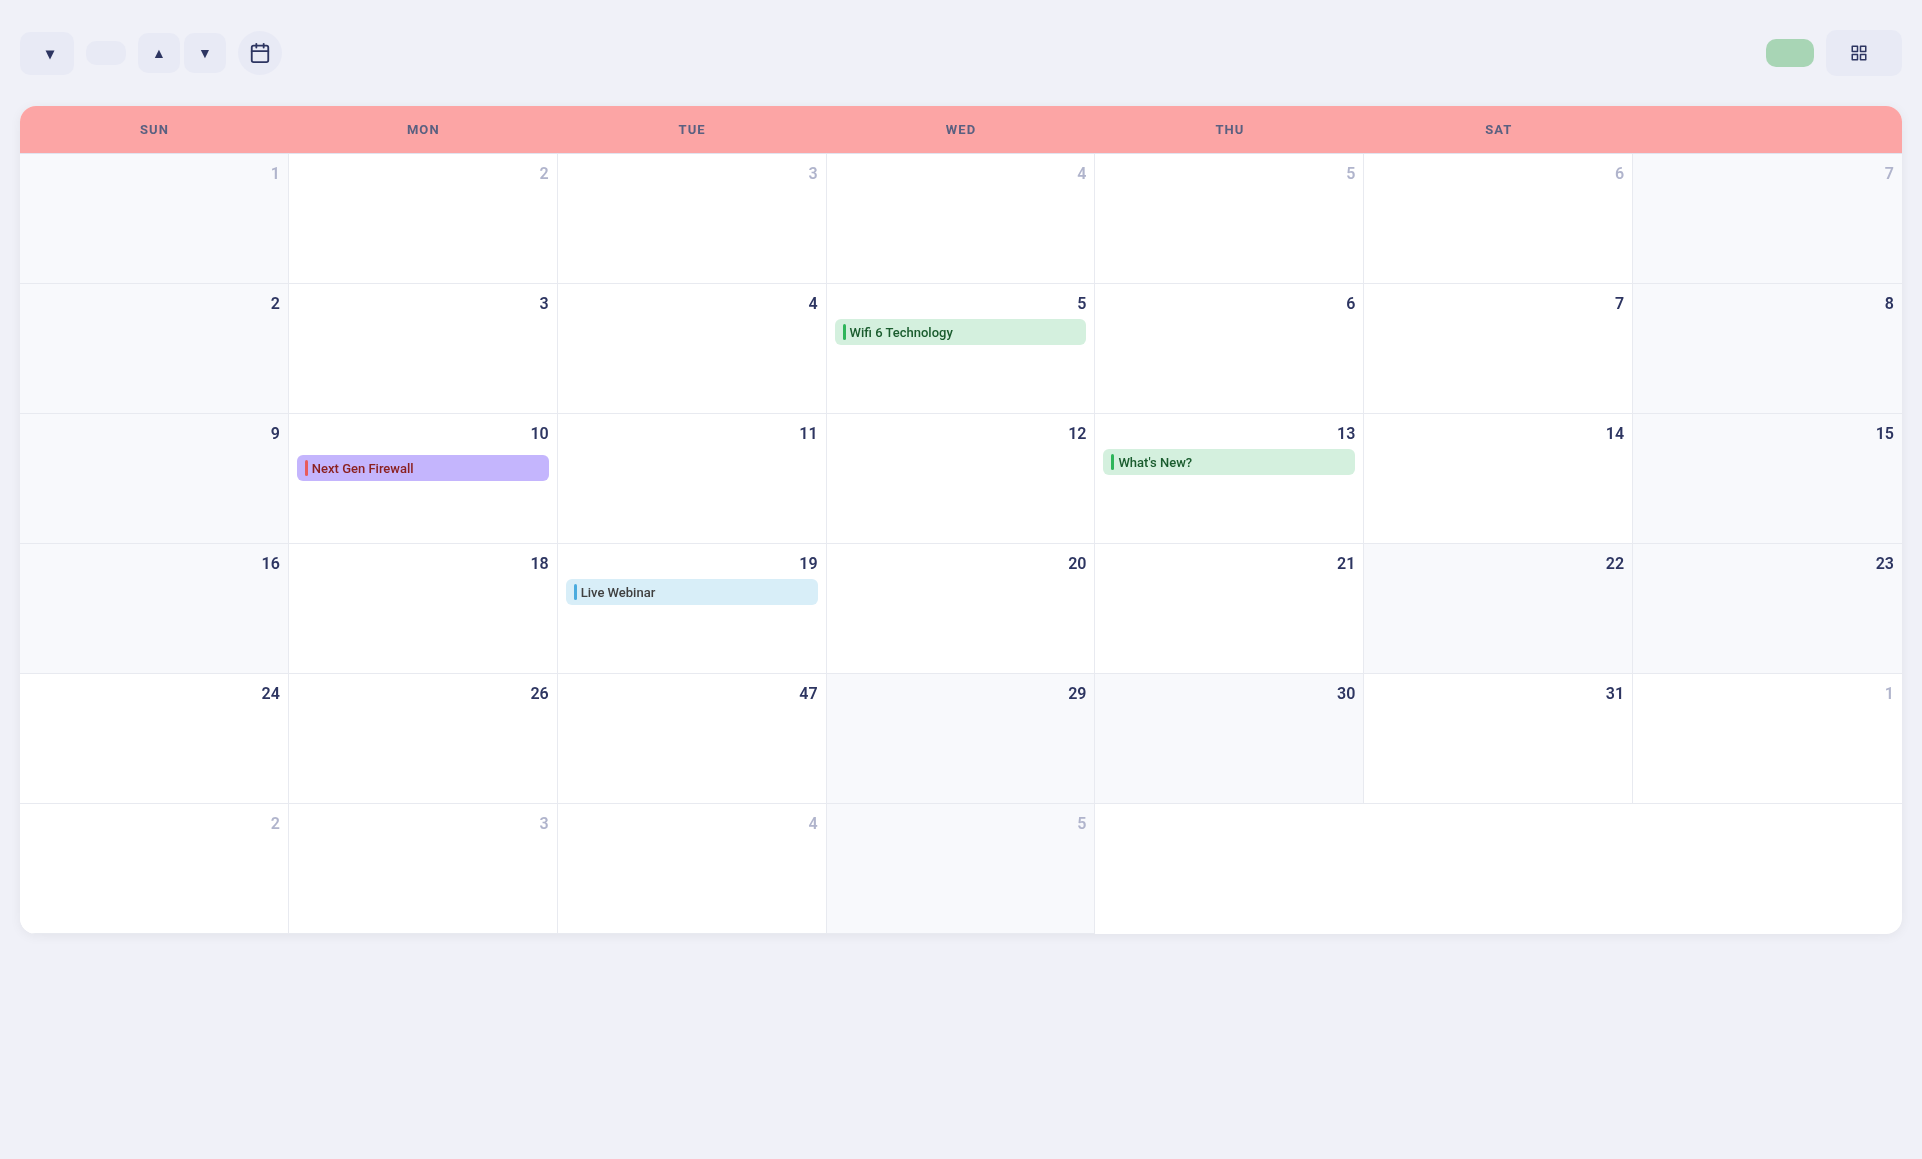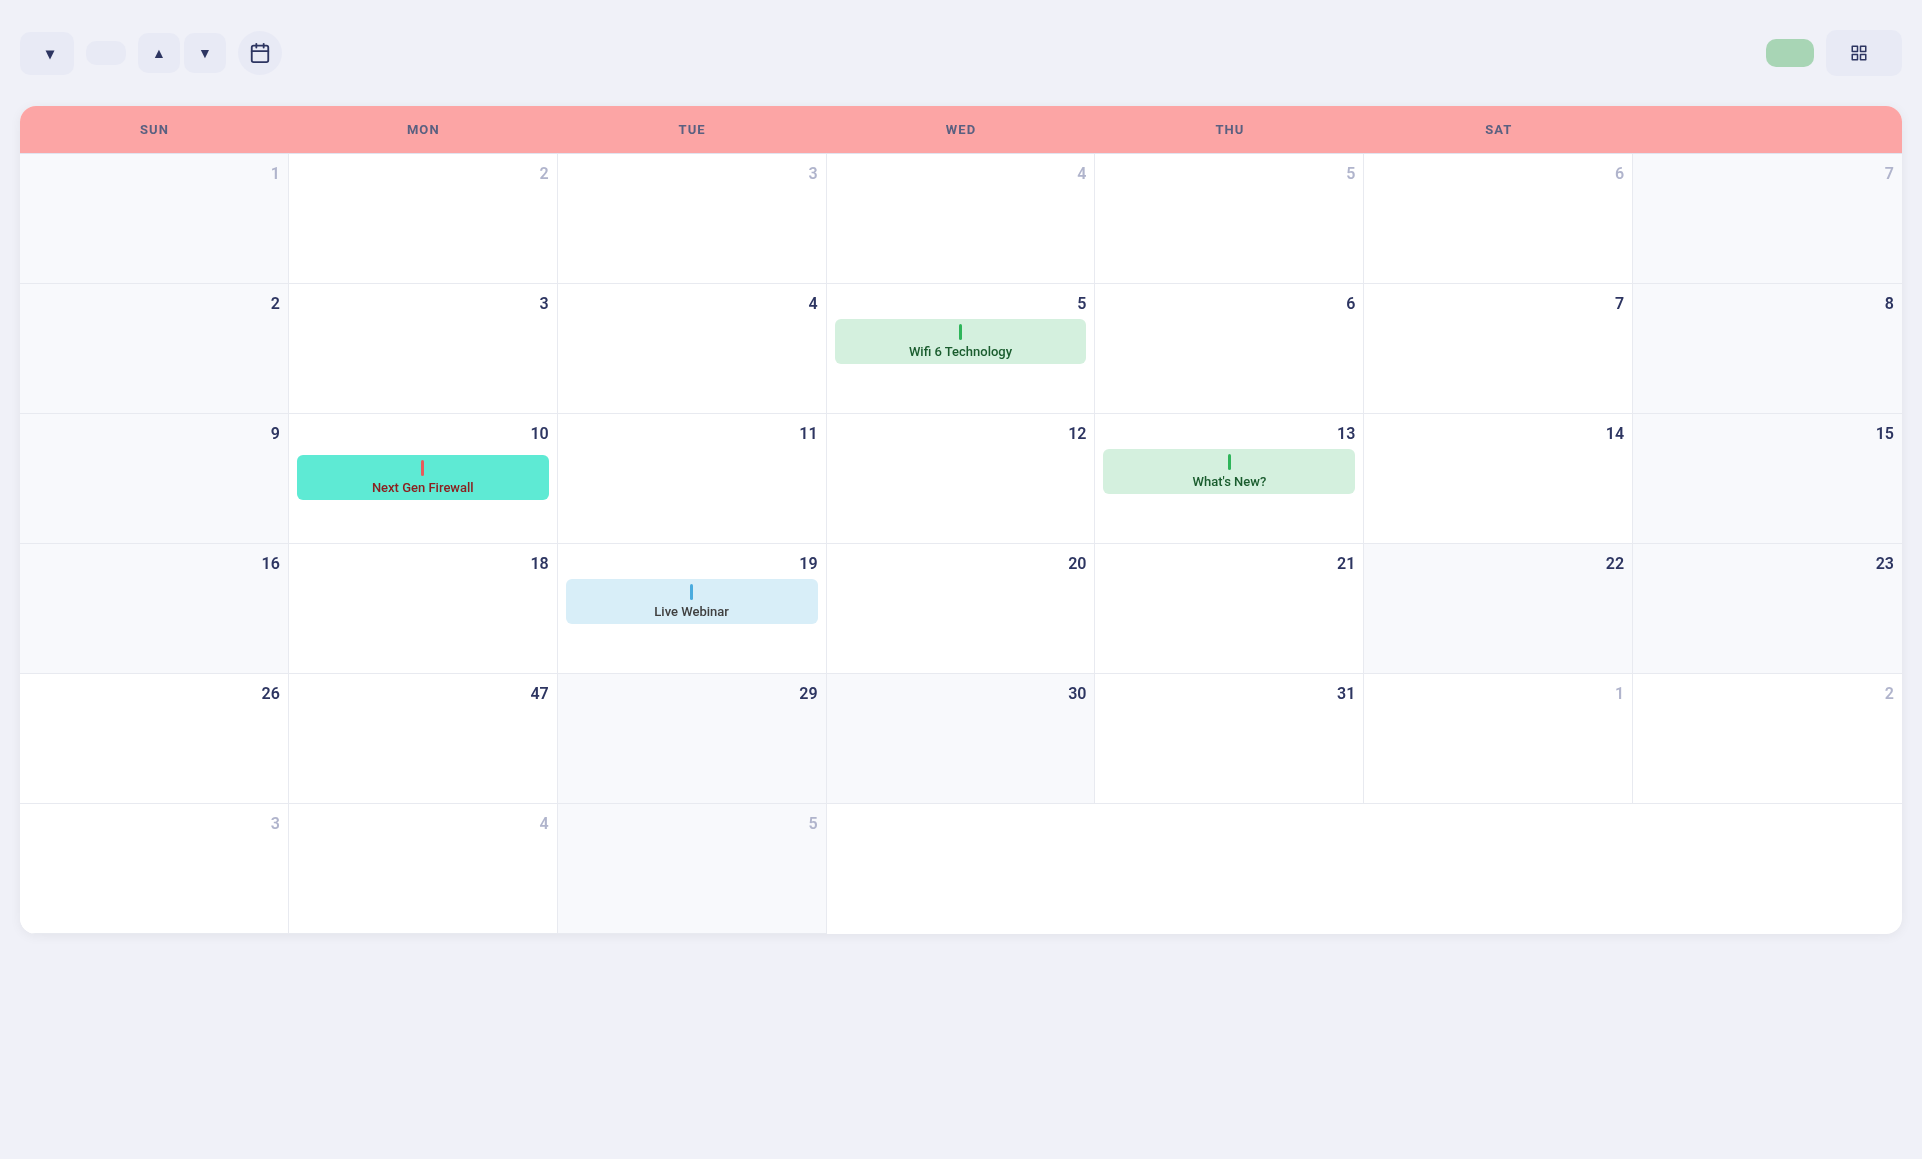--- a/index.html
+++ b/index.html
@@ -165,40 +165,39 @@
     .event {
       display: flex;
       align-items: center;
       border-radius: 6px;
       padding: 5px 8px;
       font-size: 13px;
       font-weight: 500;
       margin-top: 4px;
       cursor: pointer;
       gap: 4px;
-      flex-direction: column;
     }
 
     .event-bar {
       width: 3px;
       height: 16px;
       border-radius: 2px;
       flex-shrink: 0;
     }
 
     .event-green {
       background: #d4f0de;
       color: #1a5c2e;
     }
     .event-green .event-bar {
       background: #2eb55a;
     }
 
     .event-pink {
-      background: #5eead4;
+      background: #c4b5fd;
       color: #8b2020;
       margin-top: 12px;
     }
     .event-pink .event-bar {
       background: #e85b5b;
     }
 
     .event-blue {
       background: #d8eef8;
       color: #404040;
@@ -358,20 +357,23 @@
         <div class="calendar-cell">
           <span class="day-num">21</span>
         </div>
         <div class="calendar-cell sat-col">
           <span class="day-num">22</span>
         </div>
         <div class="calendar-cell sat-col">
           <span class="day-num">23</span>
         </div>
         <div class="calendar-cell">
+          <span class="day-num">24</span>
+        </div>
+        <div class="calendar-cell">
           <span class="day-num">26</span>
         </div>
         <div class="calendar-cell">
           <span class="day-num">47</span>
         </div>
         <div class="calendar-cell sat-col">
           <span class="day-num">29</span>
         </div>
         <div class="calendar-cell sat-col">
           <span class="day-num">30</span>

